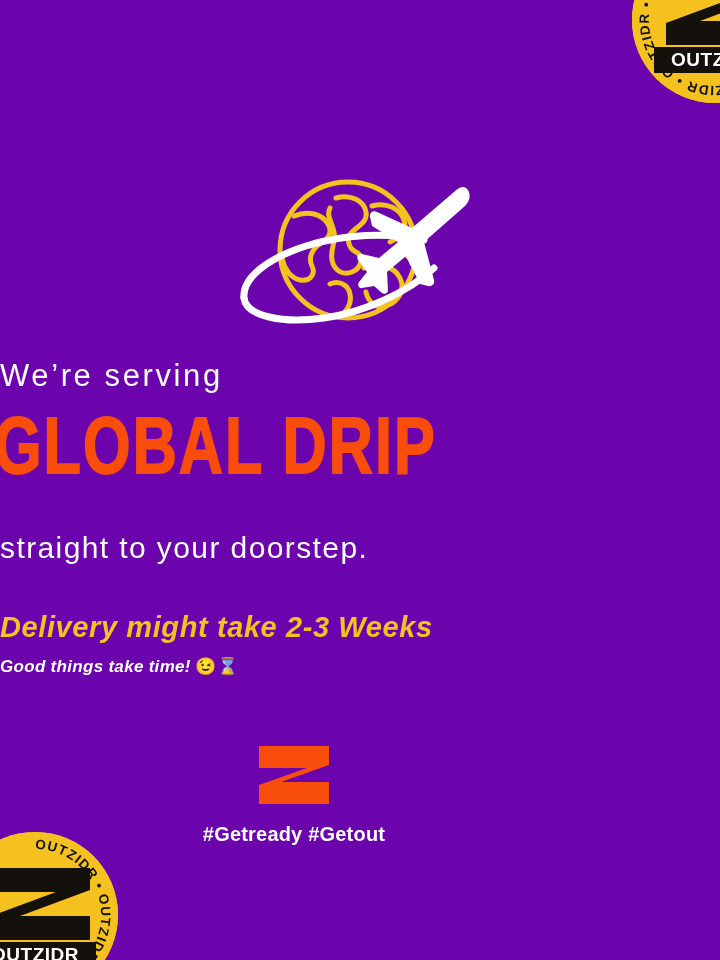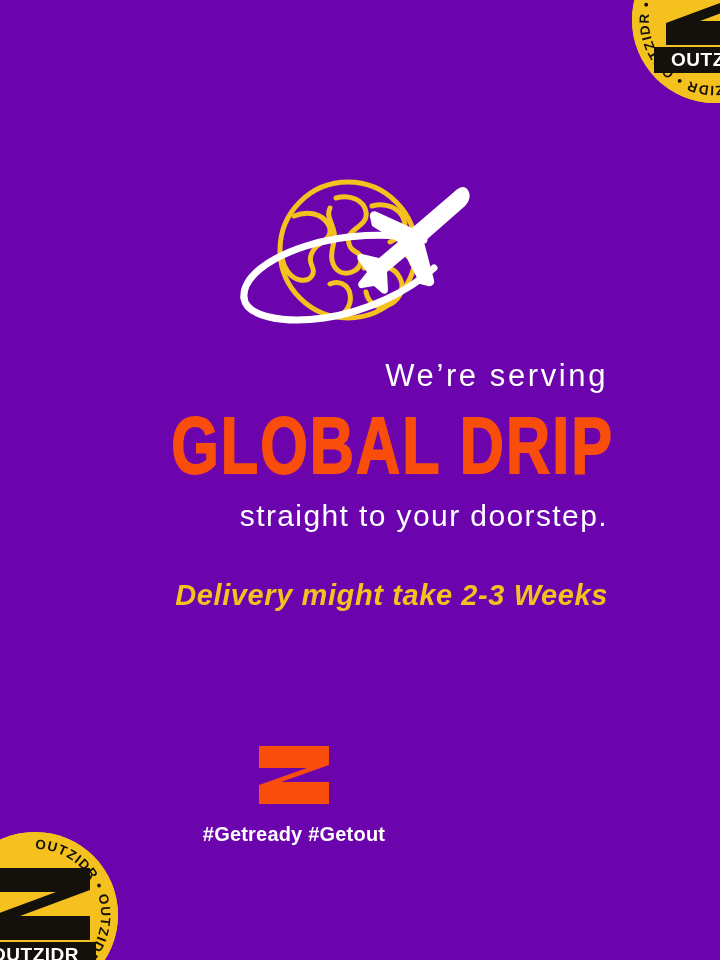--- a/index.html
+++ b/index.html
@@ -64,21 +64,21 @@
     width: 100%;
     height: 100%;
   }
 
   
   .copy {
     position: absolute;
     left: 0;
     top: 360px;
     width: 608px;
-    text-align: right;
+    text-align: left;
   }
   .line-serving {
     color: #FFFFFF;
     font-size: 31px;
     font-weight: 400;
     letter-spacing: 2.6px;
     line-height: 1;
     margin: 0;
   }
   .line-global {
@@ -92,21 +92,21 @@
     transform-origin: center top;
     font-stretch: condensed;
     -webkit-text-stroke: 1.4px #F94D0C;
   }
   .line-straight {
     color: #FFFFFF;
     font-size: 30px;
     font-weight: 400;
     letter-spacing: 1.4px;
     line-height: 1;
-    margin: 34px 0 0 0;
+    margin: 66px 0 0 0;
   }
   .line-delivery {
     color: #F5C11E;
     font-size: 29px;
     font-weight: bold;
     letter-spacing: 0.6px;
     line-height: 1;
     margin: 50px 0 0 0;
     font-style: italic;
   }
@@ -173,20 +173,24 @@
         <path d="M228 16 C233 20 233 28 227 34 L186 70 L196 108 C197 112 194 115 190 114 L182 112 L168 84 L149 100 L150 118 C150 121 147 123 144 121 L136 114 L124 116 C121 117 119 113 121 110 L129 100 L120 88 C118 85 121 81 124 82 L141 86 L160 70 L134 54 L132 45 C131 41 135 38 139 40 L174 56 L216 20 C219 17 224 13 228 16 Z"></path>
       </g>
     </svg>
   </div>
 
   <div class="copy">
     <p class="line-serving">We’re serving</p>
     <p class="line-global">GLOBAL DRIP</p>
     <p class="line-straight">straight to your doorstep.</p>
     <p class="line-delivery">Delivery might take 2-3 Weeks</p>
+    <p class="line-goodthings">
+      <span>Good things take time!</span>
+      <span class="emoji">😉⌛</span>
+    </p>
   </div>
 
   <div class="footer">
     <svg class="zmark" viewBox="0 0 78 62" xmlns="http://www.w3.org/2000/svg">
       <path d="M4 2 H74 V21 L26 38 H74 V60 H4 V41 L52 24 H4 Z" fill="#F94D0C"></path>
     </svg>
     <p class="hashtags">#Getready #Getout</p>
   </div>
 
   <div class="badge badge-tr">

